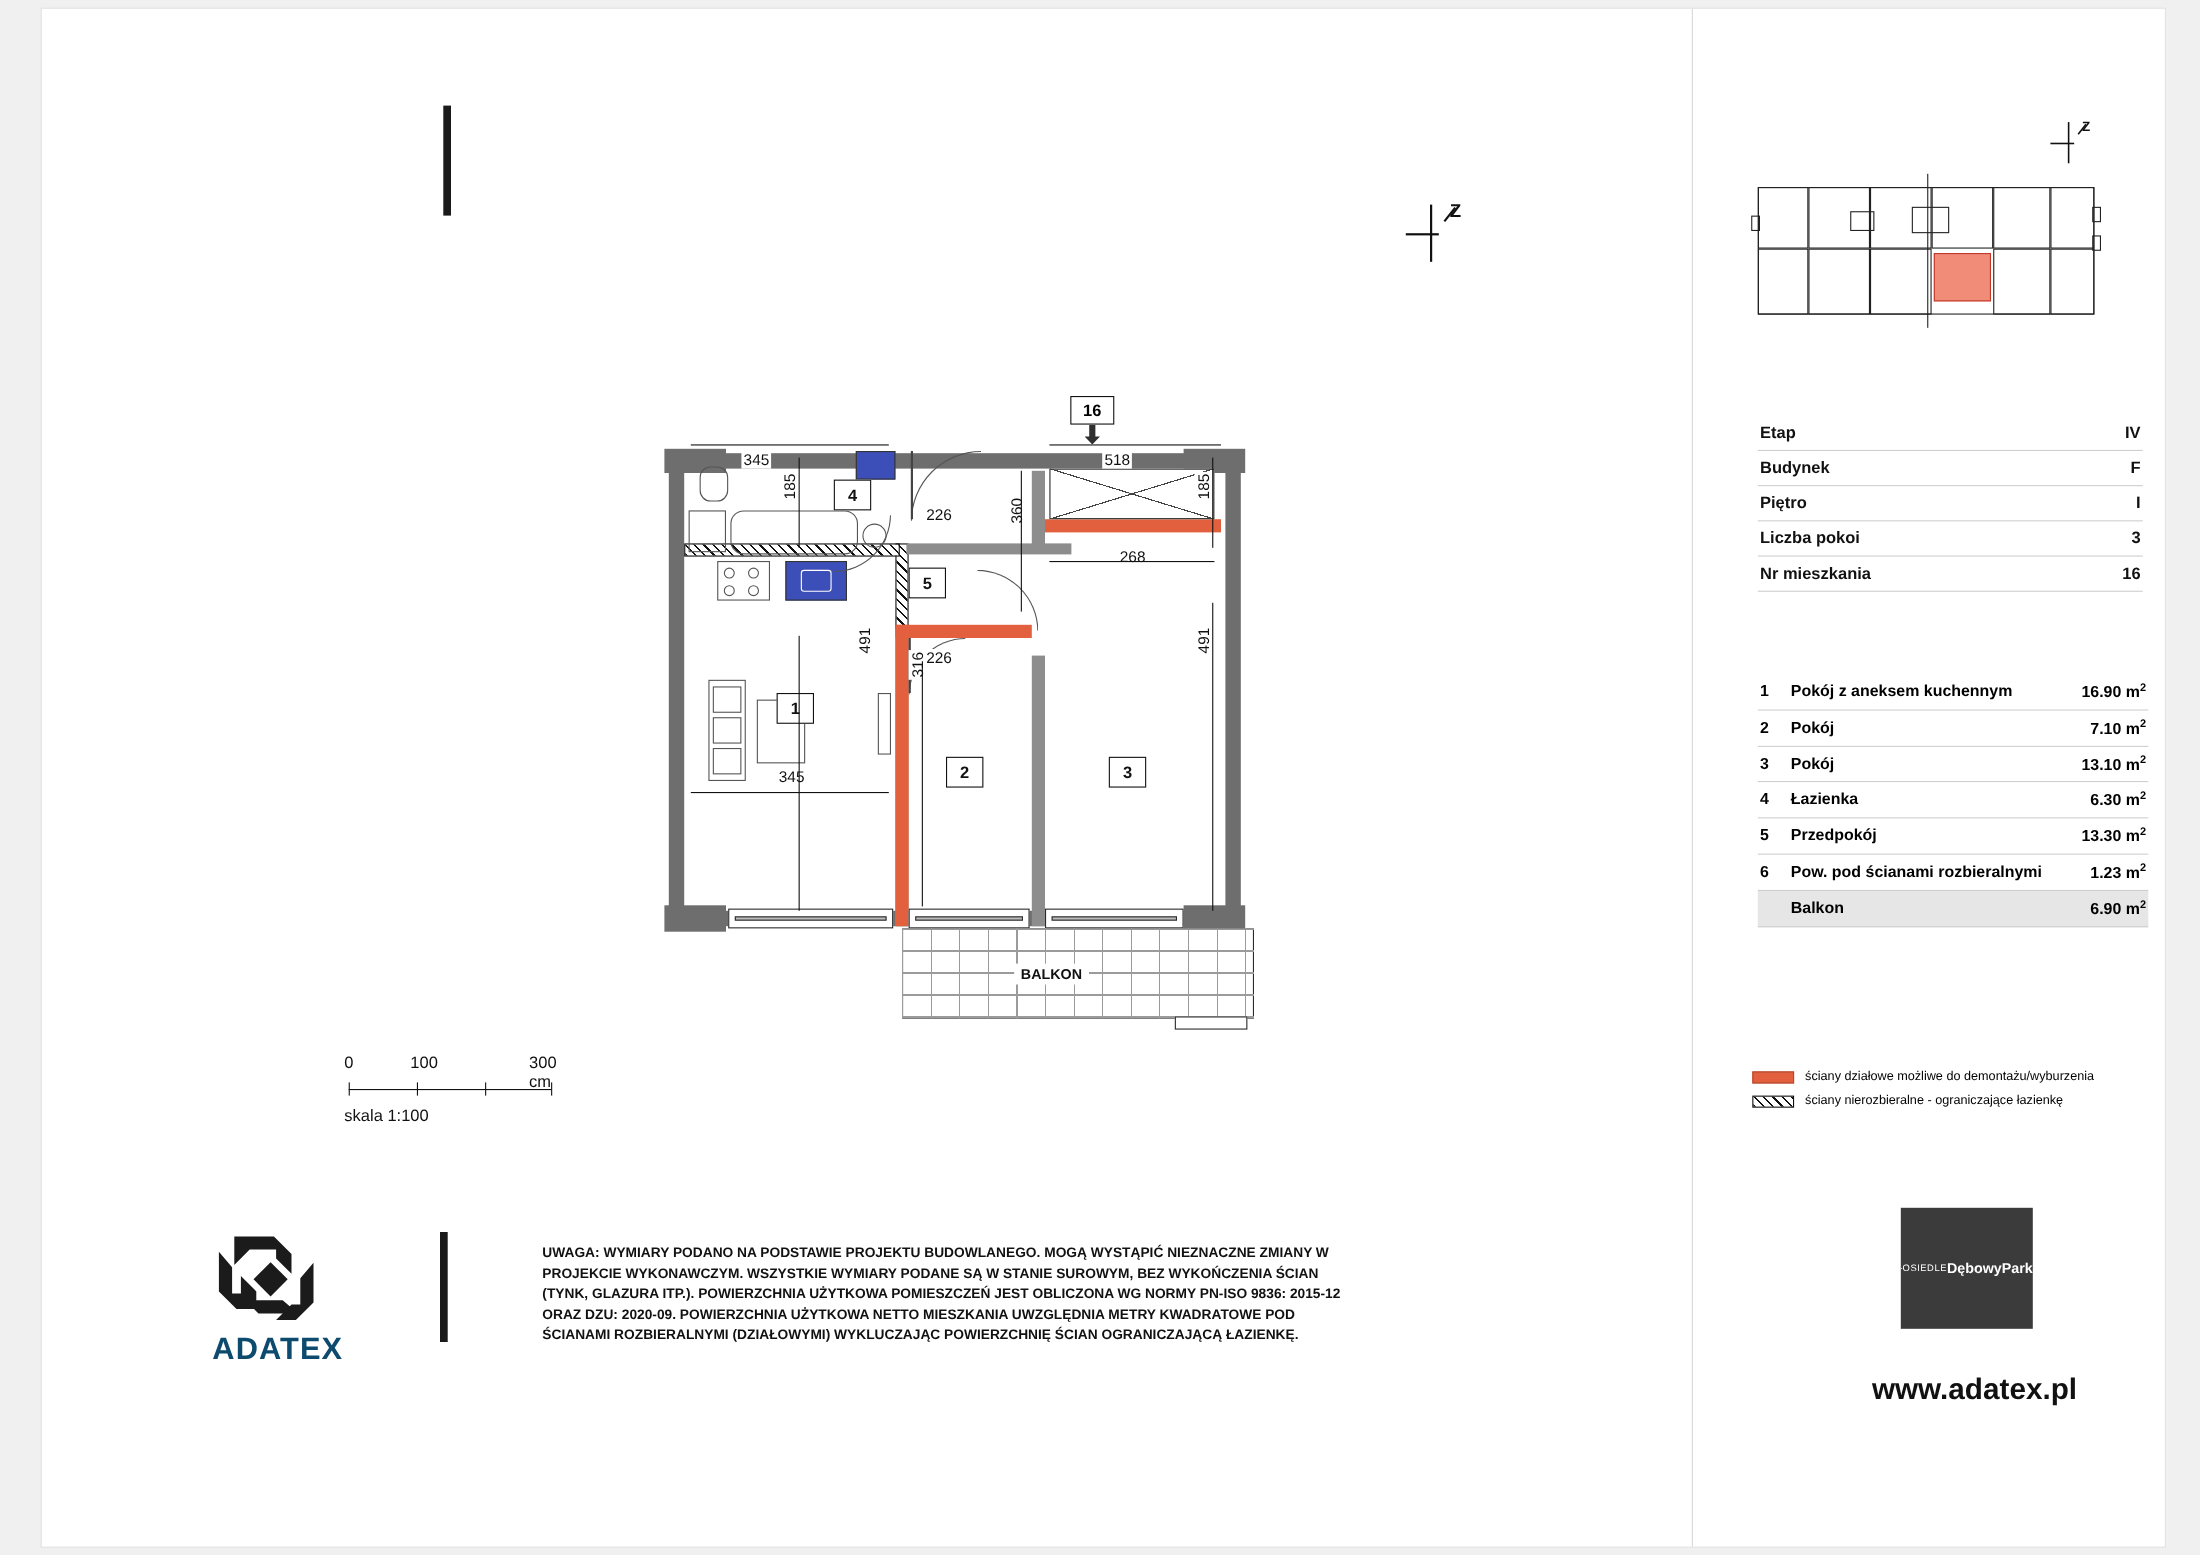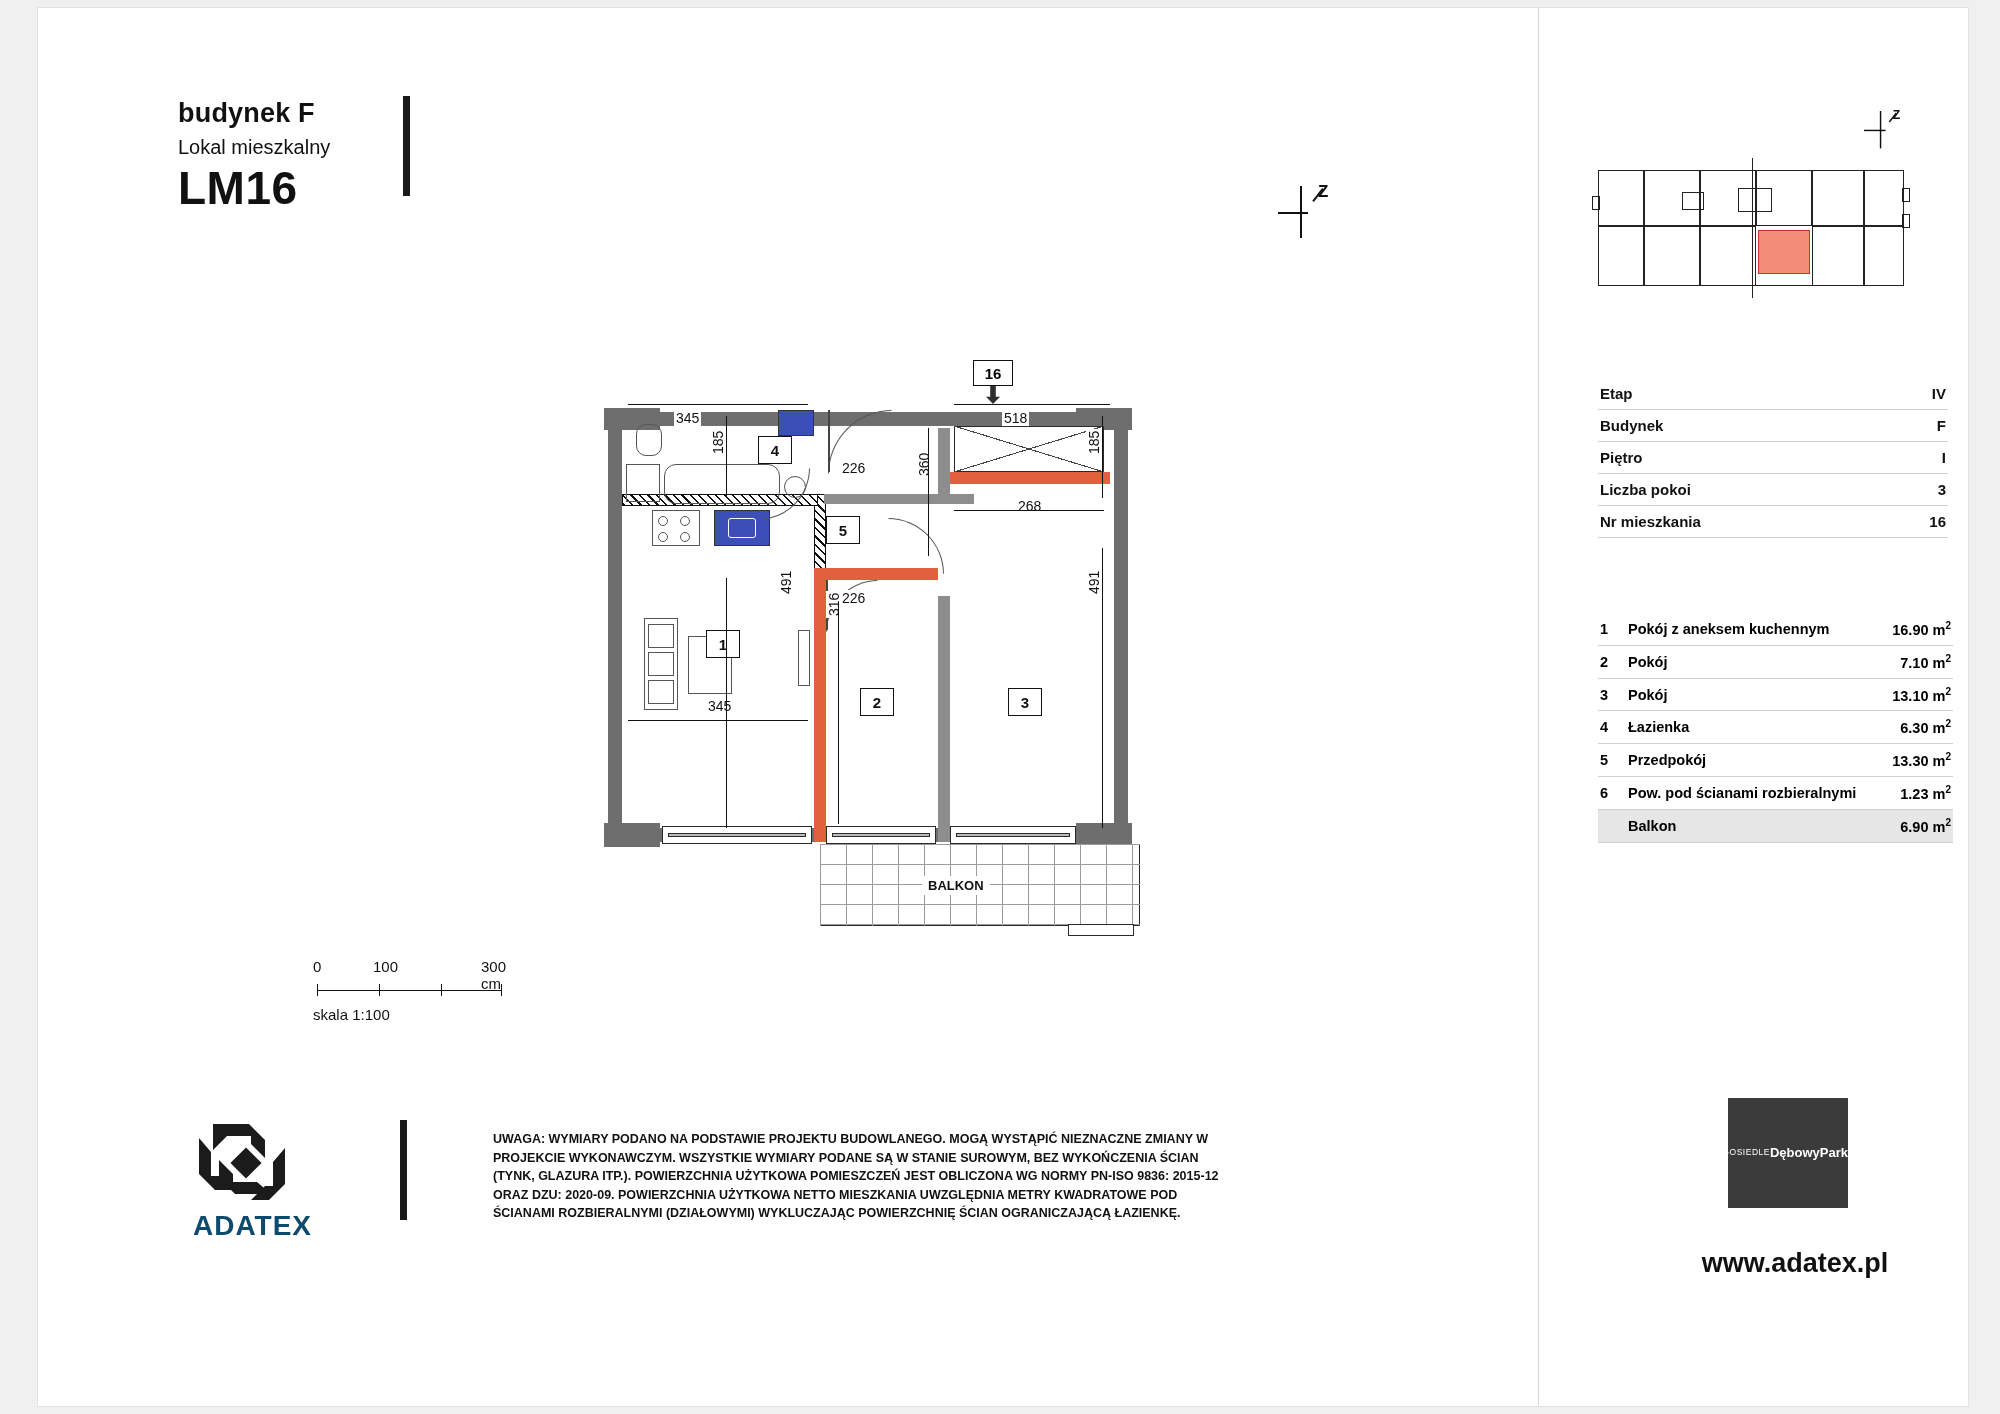--- a/index.html
+++ b/index.html
@@ -127,25 +127,20 @@
   .www { position:absolute; left:1592px; top:1240px; width:330px; text-align:center;
          font-size:27px; font-weight:bold; color:#111; }
 </style>
 </head>
 <body>
 
 <div class="page">
 
   <div class="divider-vert"></div>
 
-  <div class="hdr">
-    <div class="bud">budynek F</div>
-    <div class="lok">Lokal mieszkalny</div>
-    <div class="lm">LM16</div>
-  </div>
   <div class="hdr-bar"></div>
 
   <div class="north" style="left:1240px; top:178px;">
     <div class="v"></div>
       <div class="h"></div>
       <div class="tick"></div>
     <div class="lab">Z</div>
   </div>
 
   <div class="north" style="left:1826px; top:103px; transform:scale(.72);">
@@ -373,20 +368,30 @@
         <span class="nm">Pow. pod ścianami rozbieralnymi</span>
         <span class="a"><span>1.23 m</span><sup>2</sup></span>
       </div>
     <div class="r sum">
         <span class="n"></span>
         <span class="nm">Balkon</span>
         <span class="a"><span>6.90 m</span><sup>2</sup></span>
       </div>
   </div>
 
+  <div class="legend">
+    <div class="lrow">
+      <span class="sw red"></span>
+      <span>ściany działowe możliwe do demontażu/wyburzenia</span>
+    </div>
+    <div class="lrow">
+      <span class="sw hatch"></span>
+      <span>ściany nierozbieralne - ograniczające łazienkę</span>
+    </div>
+  </div>
 
   <div class="brand">
     <svg width="34" height="26" viewBox="0 0 34 26">
       <path d="M17 1 C11 1 7 5 7 10 C4 11 3 14 5 16 C6 19 10 20 13 19 L13 25 L21 25 L21 19 C25 20 29 18 29 15 C31 13 30 10 27 9 C27 4 23 1 17 1 Z" fill="#ffffff"></path>
     </svg>
     <div class="osiedle">OSIEDLE</div>
     <div>Dębowy</div>
     <div>Park</div>
   </div>
   <div class="www">www.adatex.pl</div>

